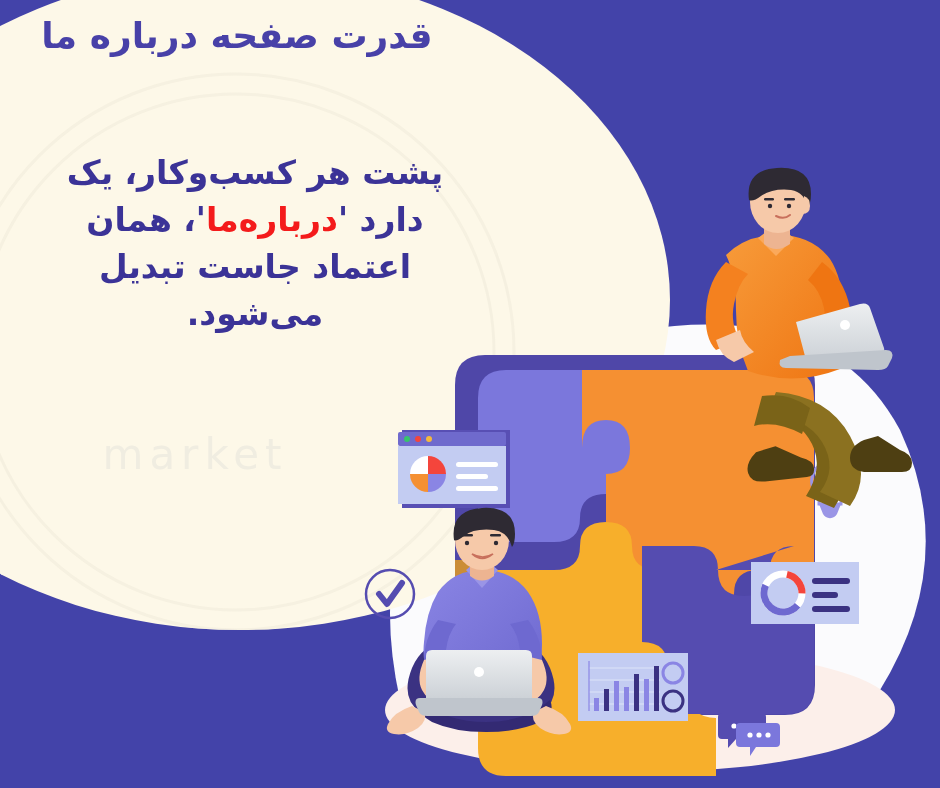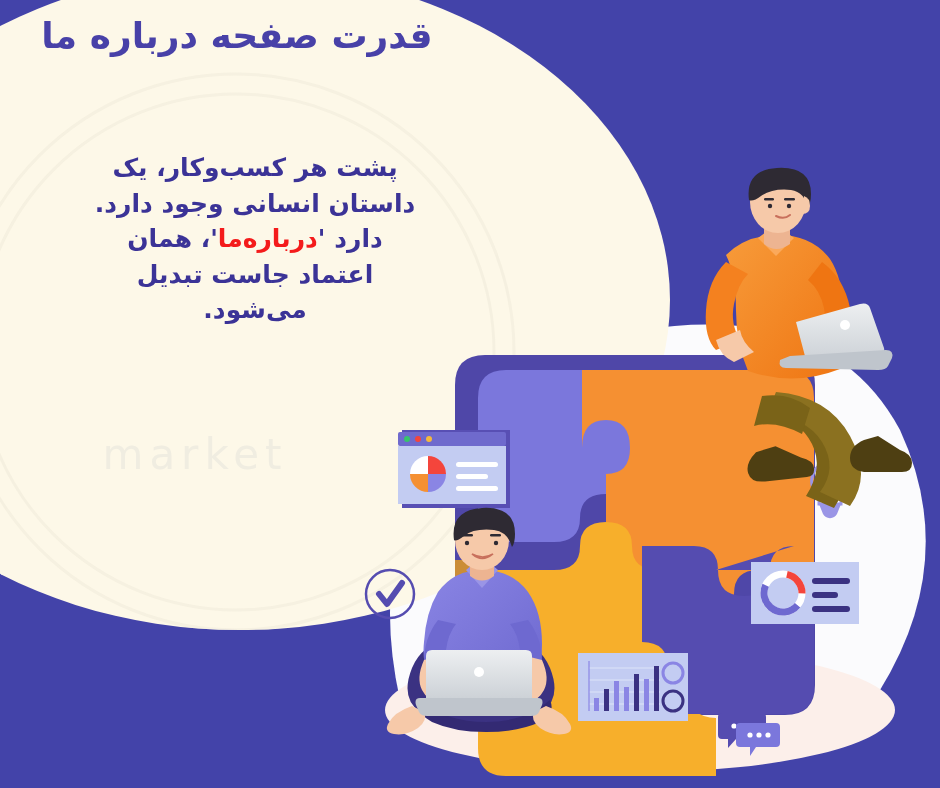--- a/index.html
+++ b/index.html
@@ -27,21 +27,21 @@
     font-weight:bold;
     color:#4841A8;
     letter-spacing:0px;
     line-height:1.2;
     white-space:nowrap;
   }
   .body-copy{
     position:absolute;top:150px;right:0;left:0;
     direction:rtl;
     text-align:center;
-    font-size:25px;
+    font-size:33px;
     font-weight:bold;
     color:#3B3397;
     line-height:1.42;
     padding:0 22px;
     box-sizing:border-box;
   }
   .hl{color:#F41B1B;text-align:center;}
 
   
   .wm{
@@ -299,21 +299,20 @@
   </svg>
 
   <div class="wm wm-market">market</div>
 
   <div class="text-wrap">
 
     <div class="title">قدرت صفحه درباره ما</div>
 
     <div class="body-copy">
       <div>پشت هر کسب‌وکار، یک</div>
-      <div>داستان انسانی وجود دارد.</div>
       <div>
         <span>دارد '</span><span class="hl">درباره‌ما</span><span>'، همان</span>
       </div>
       <div>اعتماد جاست تبدیل</div>
       <div>می‌شود.</div>
     </div>
 
   </div>
 
 </div>

